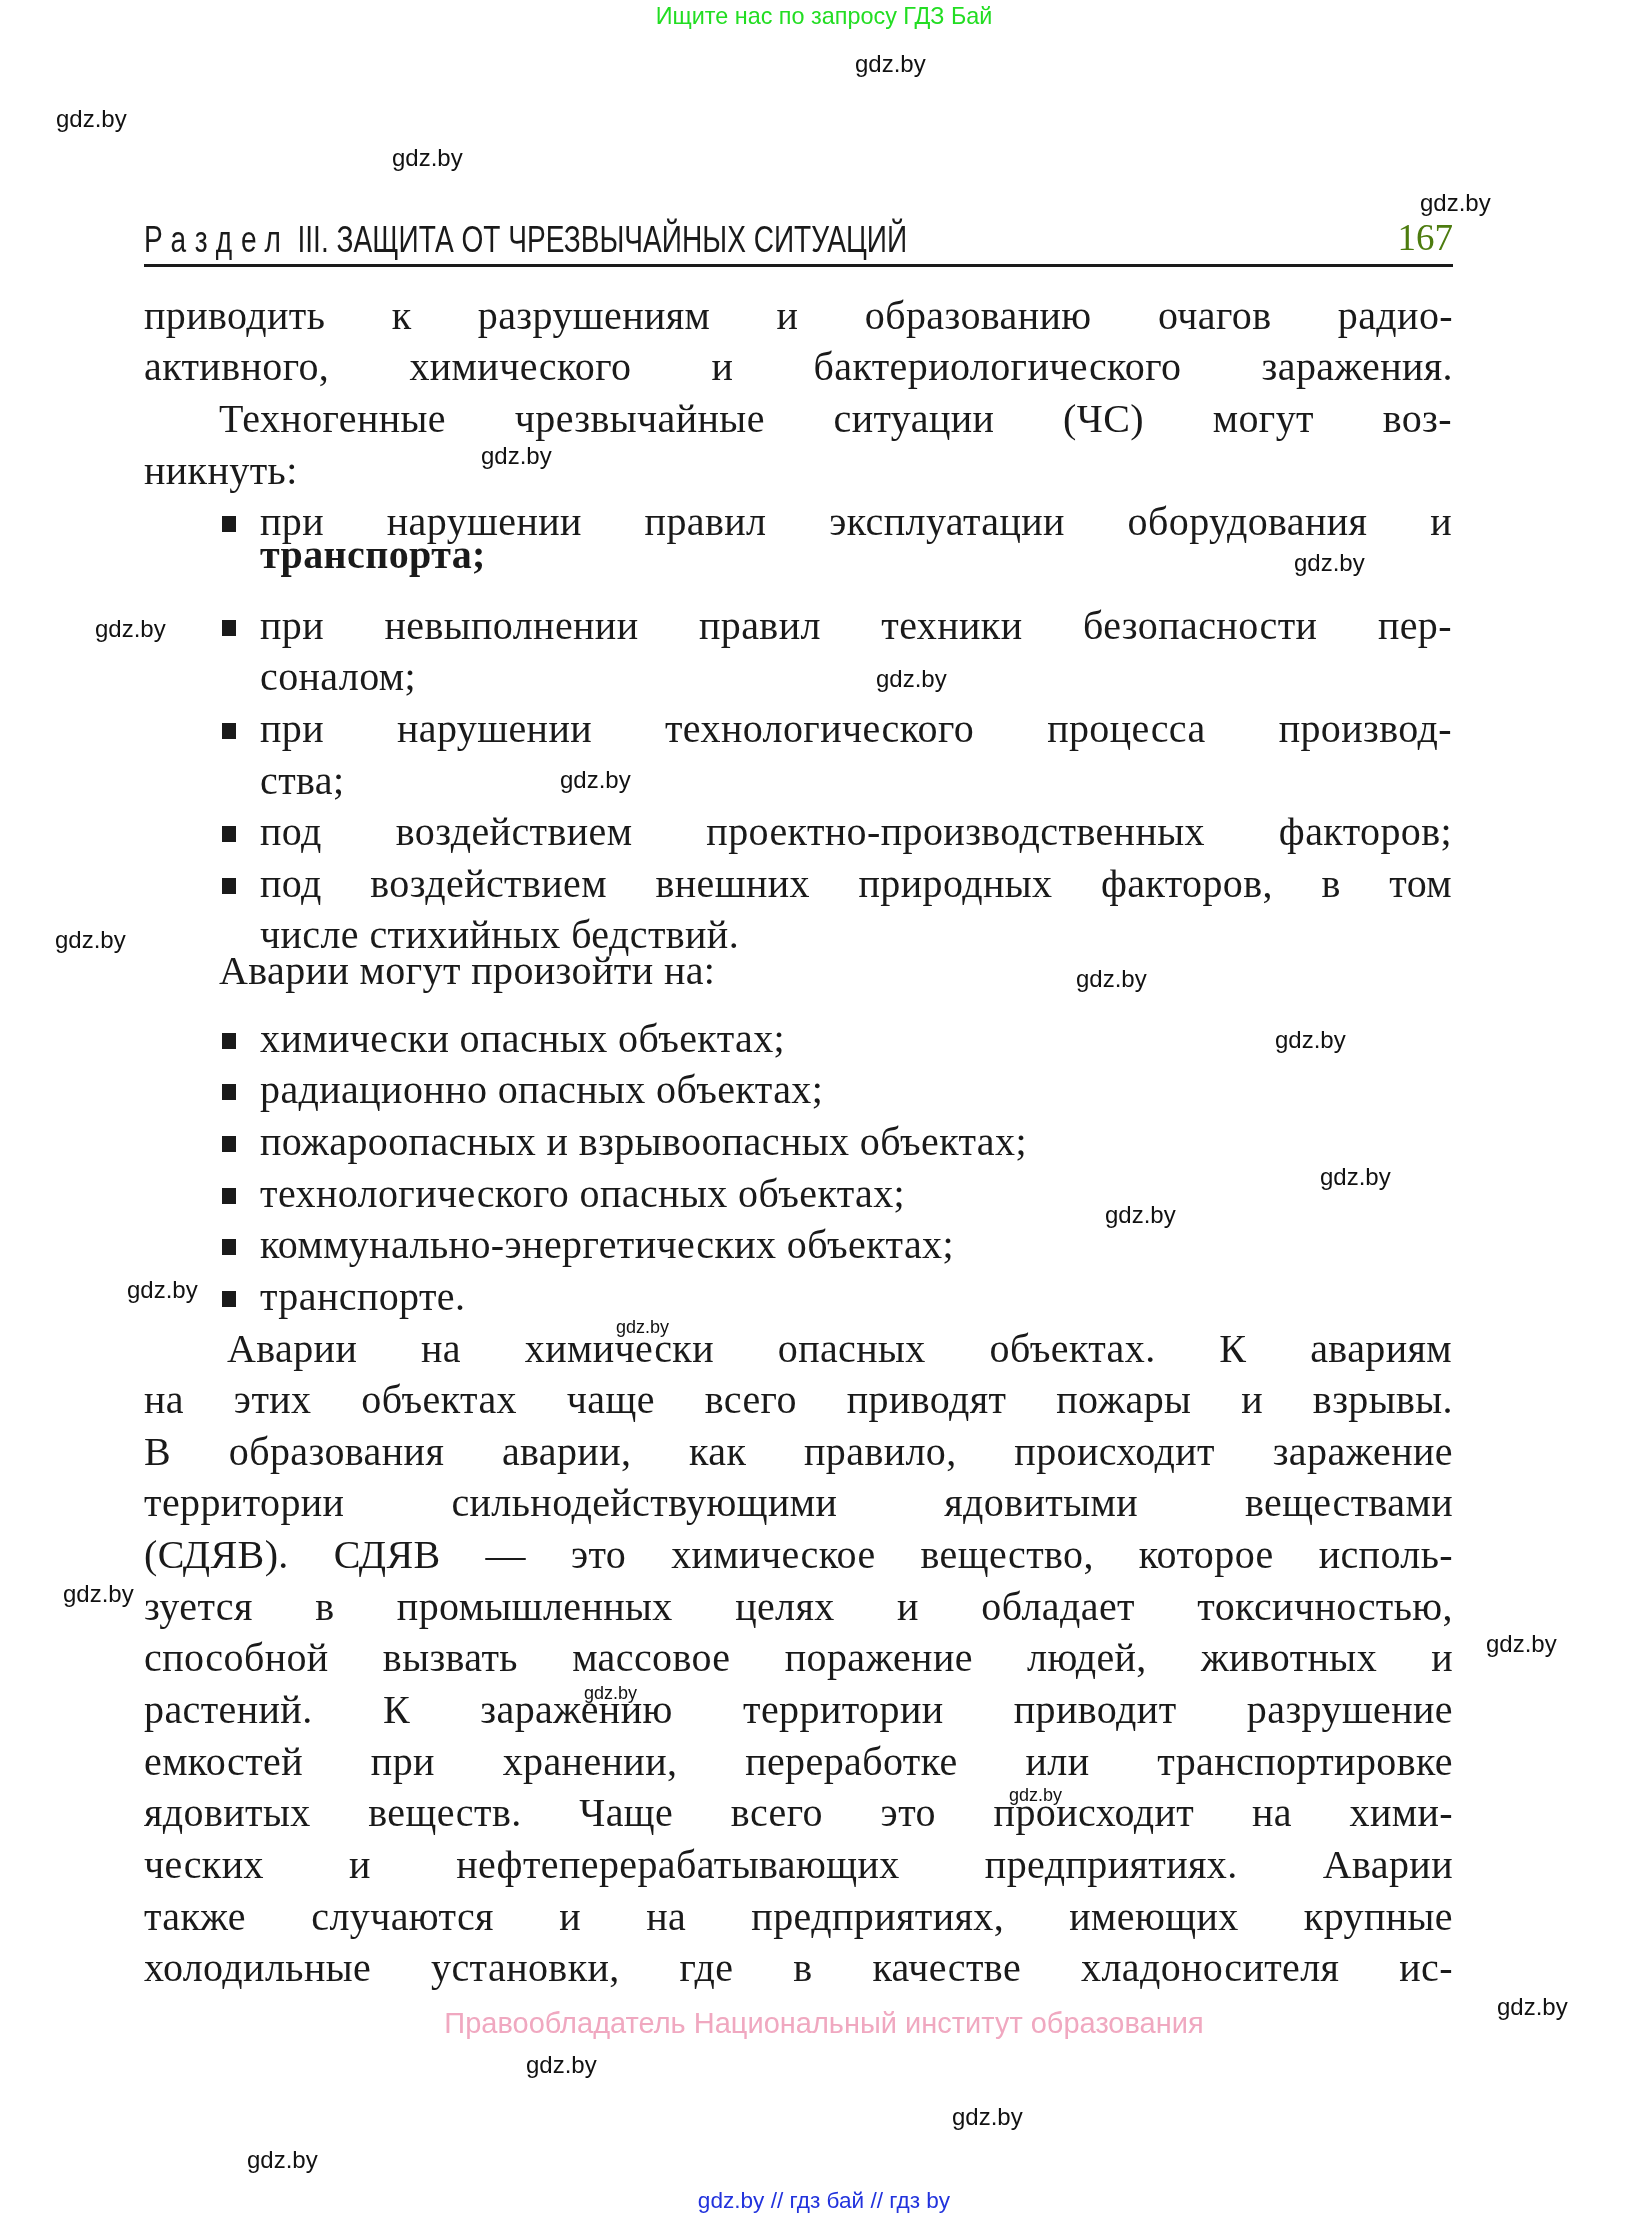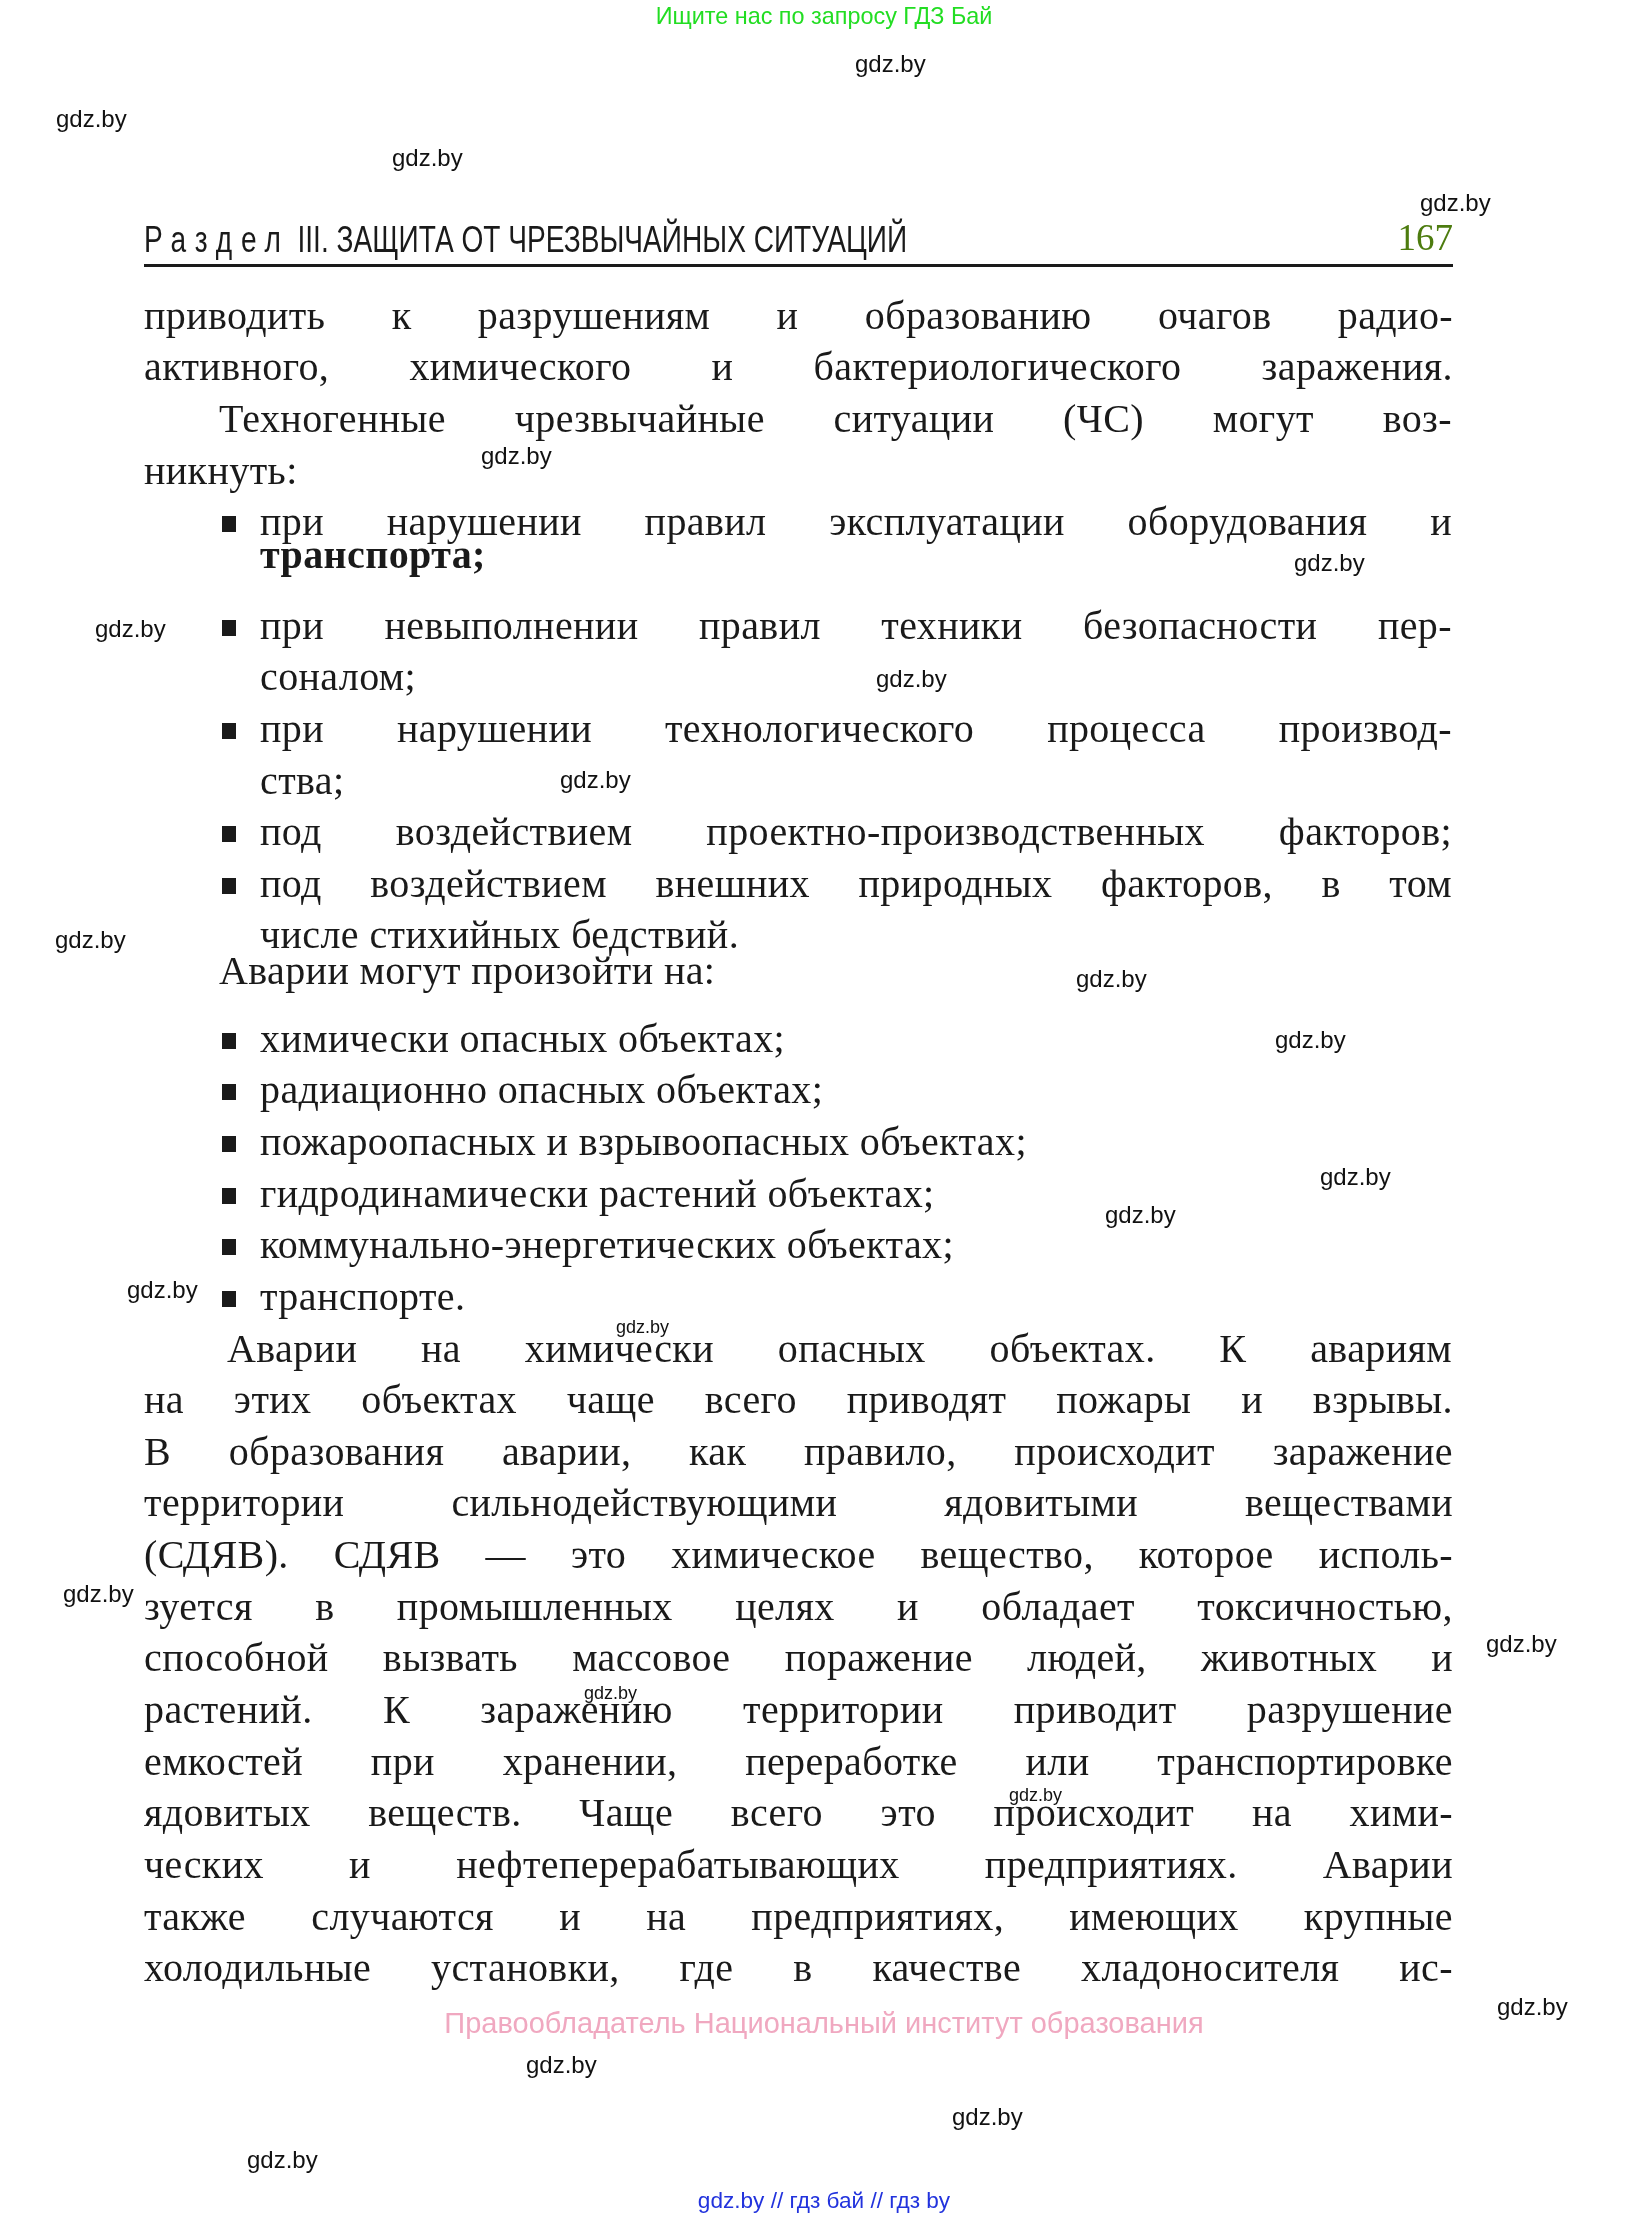--- a/index.html
+++ b/index.html
@@ -84,21 +84,21 @@
 
 <div class="line indent left" style="top:944px;">Аварии могут произойти на:</div>
 
 <div class="bullet" style="top:1033px;"></div>
 <div class="line li left" style="top:1012px;">химически опасных объектах;</div>
 <div class="bullet" style="top:1084px;"></div>
 <div class="line li left" style="top:1063px;">радиационно опасных объектах;</div>
 <div class="bullet" style="top:1136px;"></div>
 <div class="line li left" style="top:1115px;">пожароопасных и взрывоопасных объектах;</div>
 <div class="bullet" style="top:1188px;"></div>
-<div class="line li left" style="top:1167px;">гидродинамически растений объектах;</div>
+<div class="line li left" style="top:1167px;">технологического опасных объектах;</div>
 <div class="bullet" style="top:1239px;"></div>
 <div class="line li left" style="top:1218px;">коммунально-энергетических объектах;</div>
 <div class="bullet" style="top:1291px;"></div>
 <div class="line li left" style="top:1270px;">транспорте.</div>
 
 <div class="line indent" style="top:1322px;">
   <span class="bold">Аварии на химически опасных объектах.</span>
   <span>К авариям</span>
 </div>
 <div class="line" style="top:1373px;">на этих объектах чаще всего приводят пожары и взрывы.</div>

